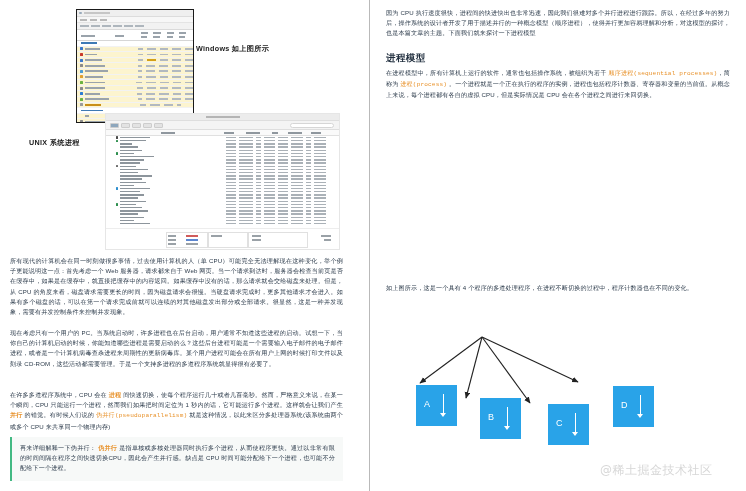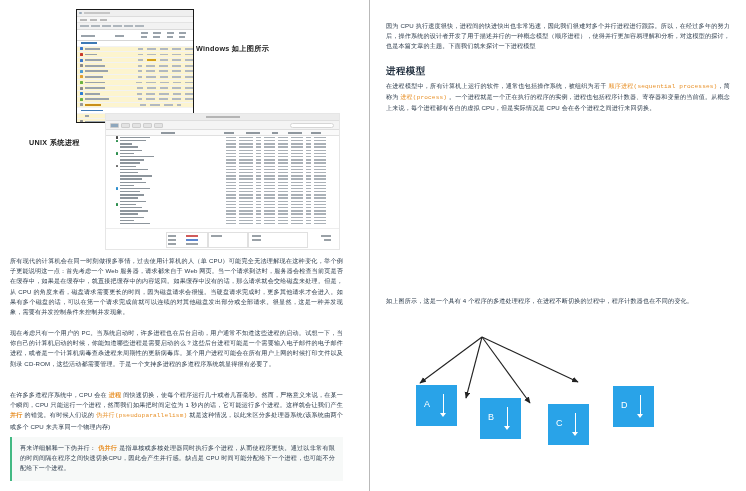--- a/index.html
+++ b/index.html
@@ -12,21 +12,21 @@
   #page { position: relative; width: 746px; height: 491px; background: #fff; }
 
   
   .divider {
     position: absolute; left: 369px; top: 0; width: 1px; height: 491px;
     background: #b9b9b9;
   }
 
   
   .col-left  { position: absolute; left: 0;   top: 0; width: 369px; height: 491px; }
-  .col-right { position: absolute; left: 370px; top: 13px; width: 376px; height: 427px; }
+  .col-right { position: absolute; left: 370px; top: 0; width: 376px; height: 427px; }
 
   
   .para {
     font-size: 6.1px;
     line-height: 10.2px;
     color: #2b3a4a;
     text-align: justify;
     letter-spacing: .15px;
   }
   .para .hl { color: #e8922b; font-weight: bold; }
@@ -731,13 +731,14 @@
     </span>
   </div>
   <div class="fc-box" style="left:613px; top:386px; width:41px; height:41px;">
     <span class="fc-letter" style="left:8px; top:14px;">D</span>
     <span class="fc-inner-arrow" style="left:24px; top:9px; height:24px;">
       <span class="shaft" style="height:20px;"></span>
         <span class="headp" style="top:19px;"></span>
     </span>
   </div>
 
+  <div class="watermark">@稀土掘金技术社区</div>
 </div>
 
 </body></html>

